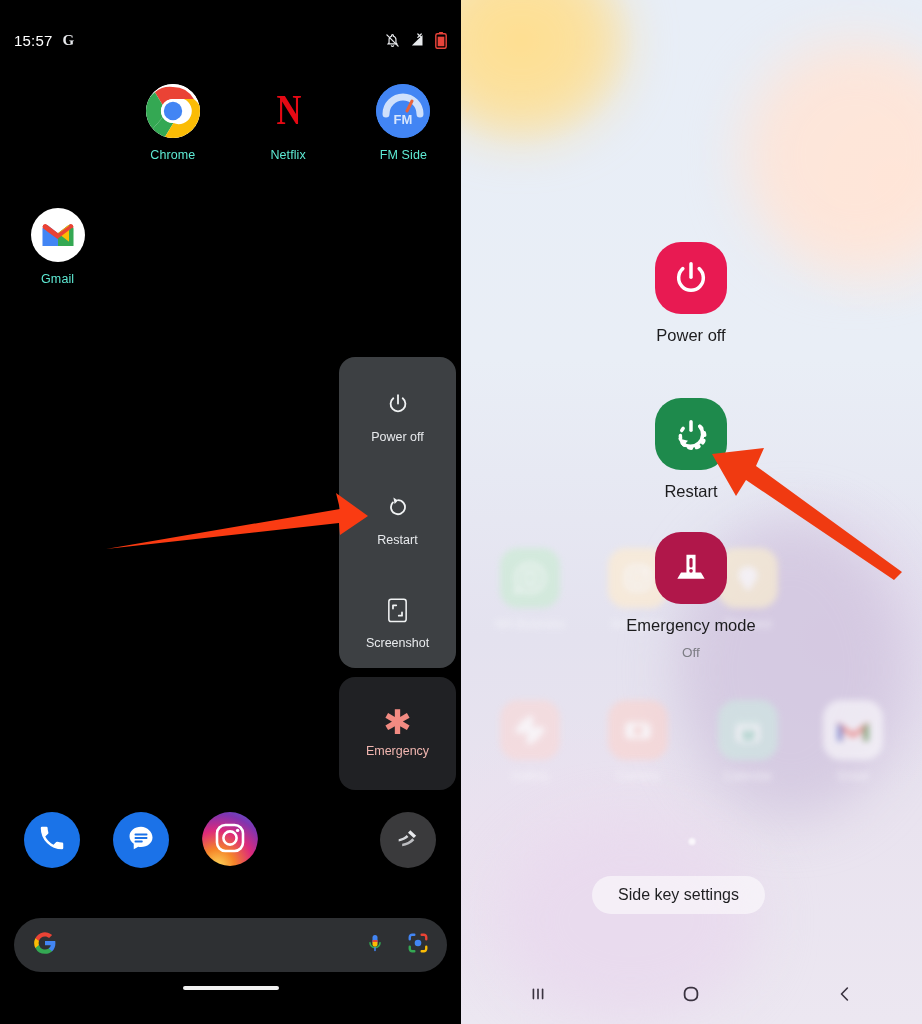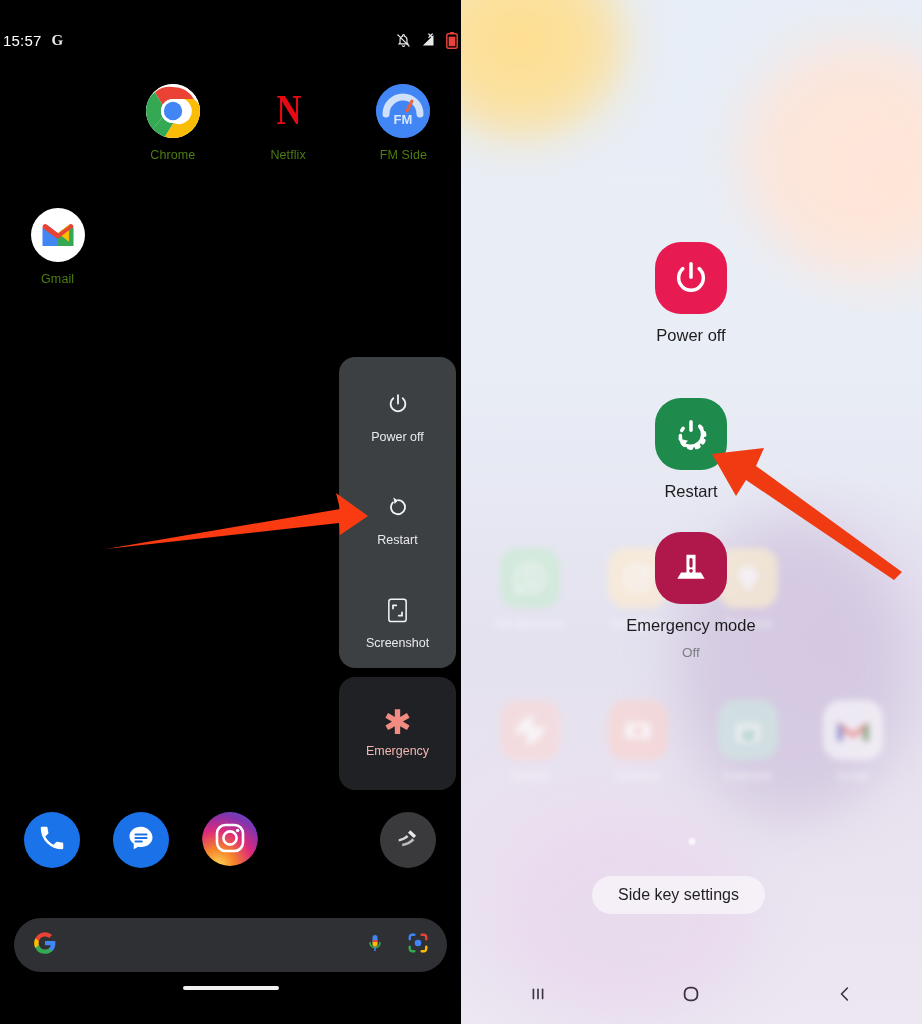--- a/index.html
+++ b/index.html
@@ -10,35 +10,35 @@
 
   
   #left-phone {
     position:absolute; left:0; top:0; width:461px; height:1024px;
     background:#000; overflow:hidden;
   }
   #left-topbar { position:absolute; left:0; top:0; width:461px; height:22px; background:#000; }
 
   .status-bar {
     position:absolute; left:0; top:22px; width:461px; height:36px;
-    display:flex; align-items:center; padding:0 3px; color:#fff;
+    display:flex; align-items:center; padding:0 14px; color:#fff;
   }
   .status-time { font-size:15px; letter-spacing:.2px; }
   .status-g {
     margin-left:10px; font-size:15px; font-weight:bold; color:#e8eaed;
     font-family:"Liberation Serif", serif;
   }
   .status-right { margin-left:auto; display:flex; align-items:center; gap:10px; }
   .status-right svg { display:block; }
 
   
   .app-row { position:absolute; left:0; width:461px; display:flex; }
   .app-cell { width:115.25px; display:flex; flex-direction:column; align-items:center; }
   .app-icon { width:54px; height:54px; border-radius:50%; position:relative; overflow:hidden; }
-  .app-label { margin-top:10px; font-size:12.5px; color:#4d7c0f; letter-spacing:.1px; white-space:nowrap; }
+  .app-label { margin-top:10px; font-size:12.5px; color:#5eead4; letter-spacing:.1px; white-space:nowrap; }
 
   .ic-chrome { background:#fff; }
   .ic-netflix { background:#000; display:flex; align-items:center; justify-content:center; }
   .ic-netflix span {
     font-family:"Liberation Serif", serif; font-weight:bold; font-size:42px; color:#e50914;
     line-height:.8; letter-spacing:-2px; transform:scaleX(.82);
   }
   .ic-fm { background:#4285f4; display:flex; align-items:center; justify-content:center; }
   .ic-gmail { background:#fff; display:flex; align-items:center; justify-content:center; }
 

